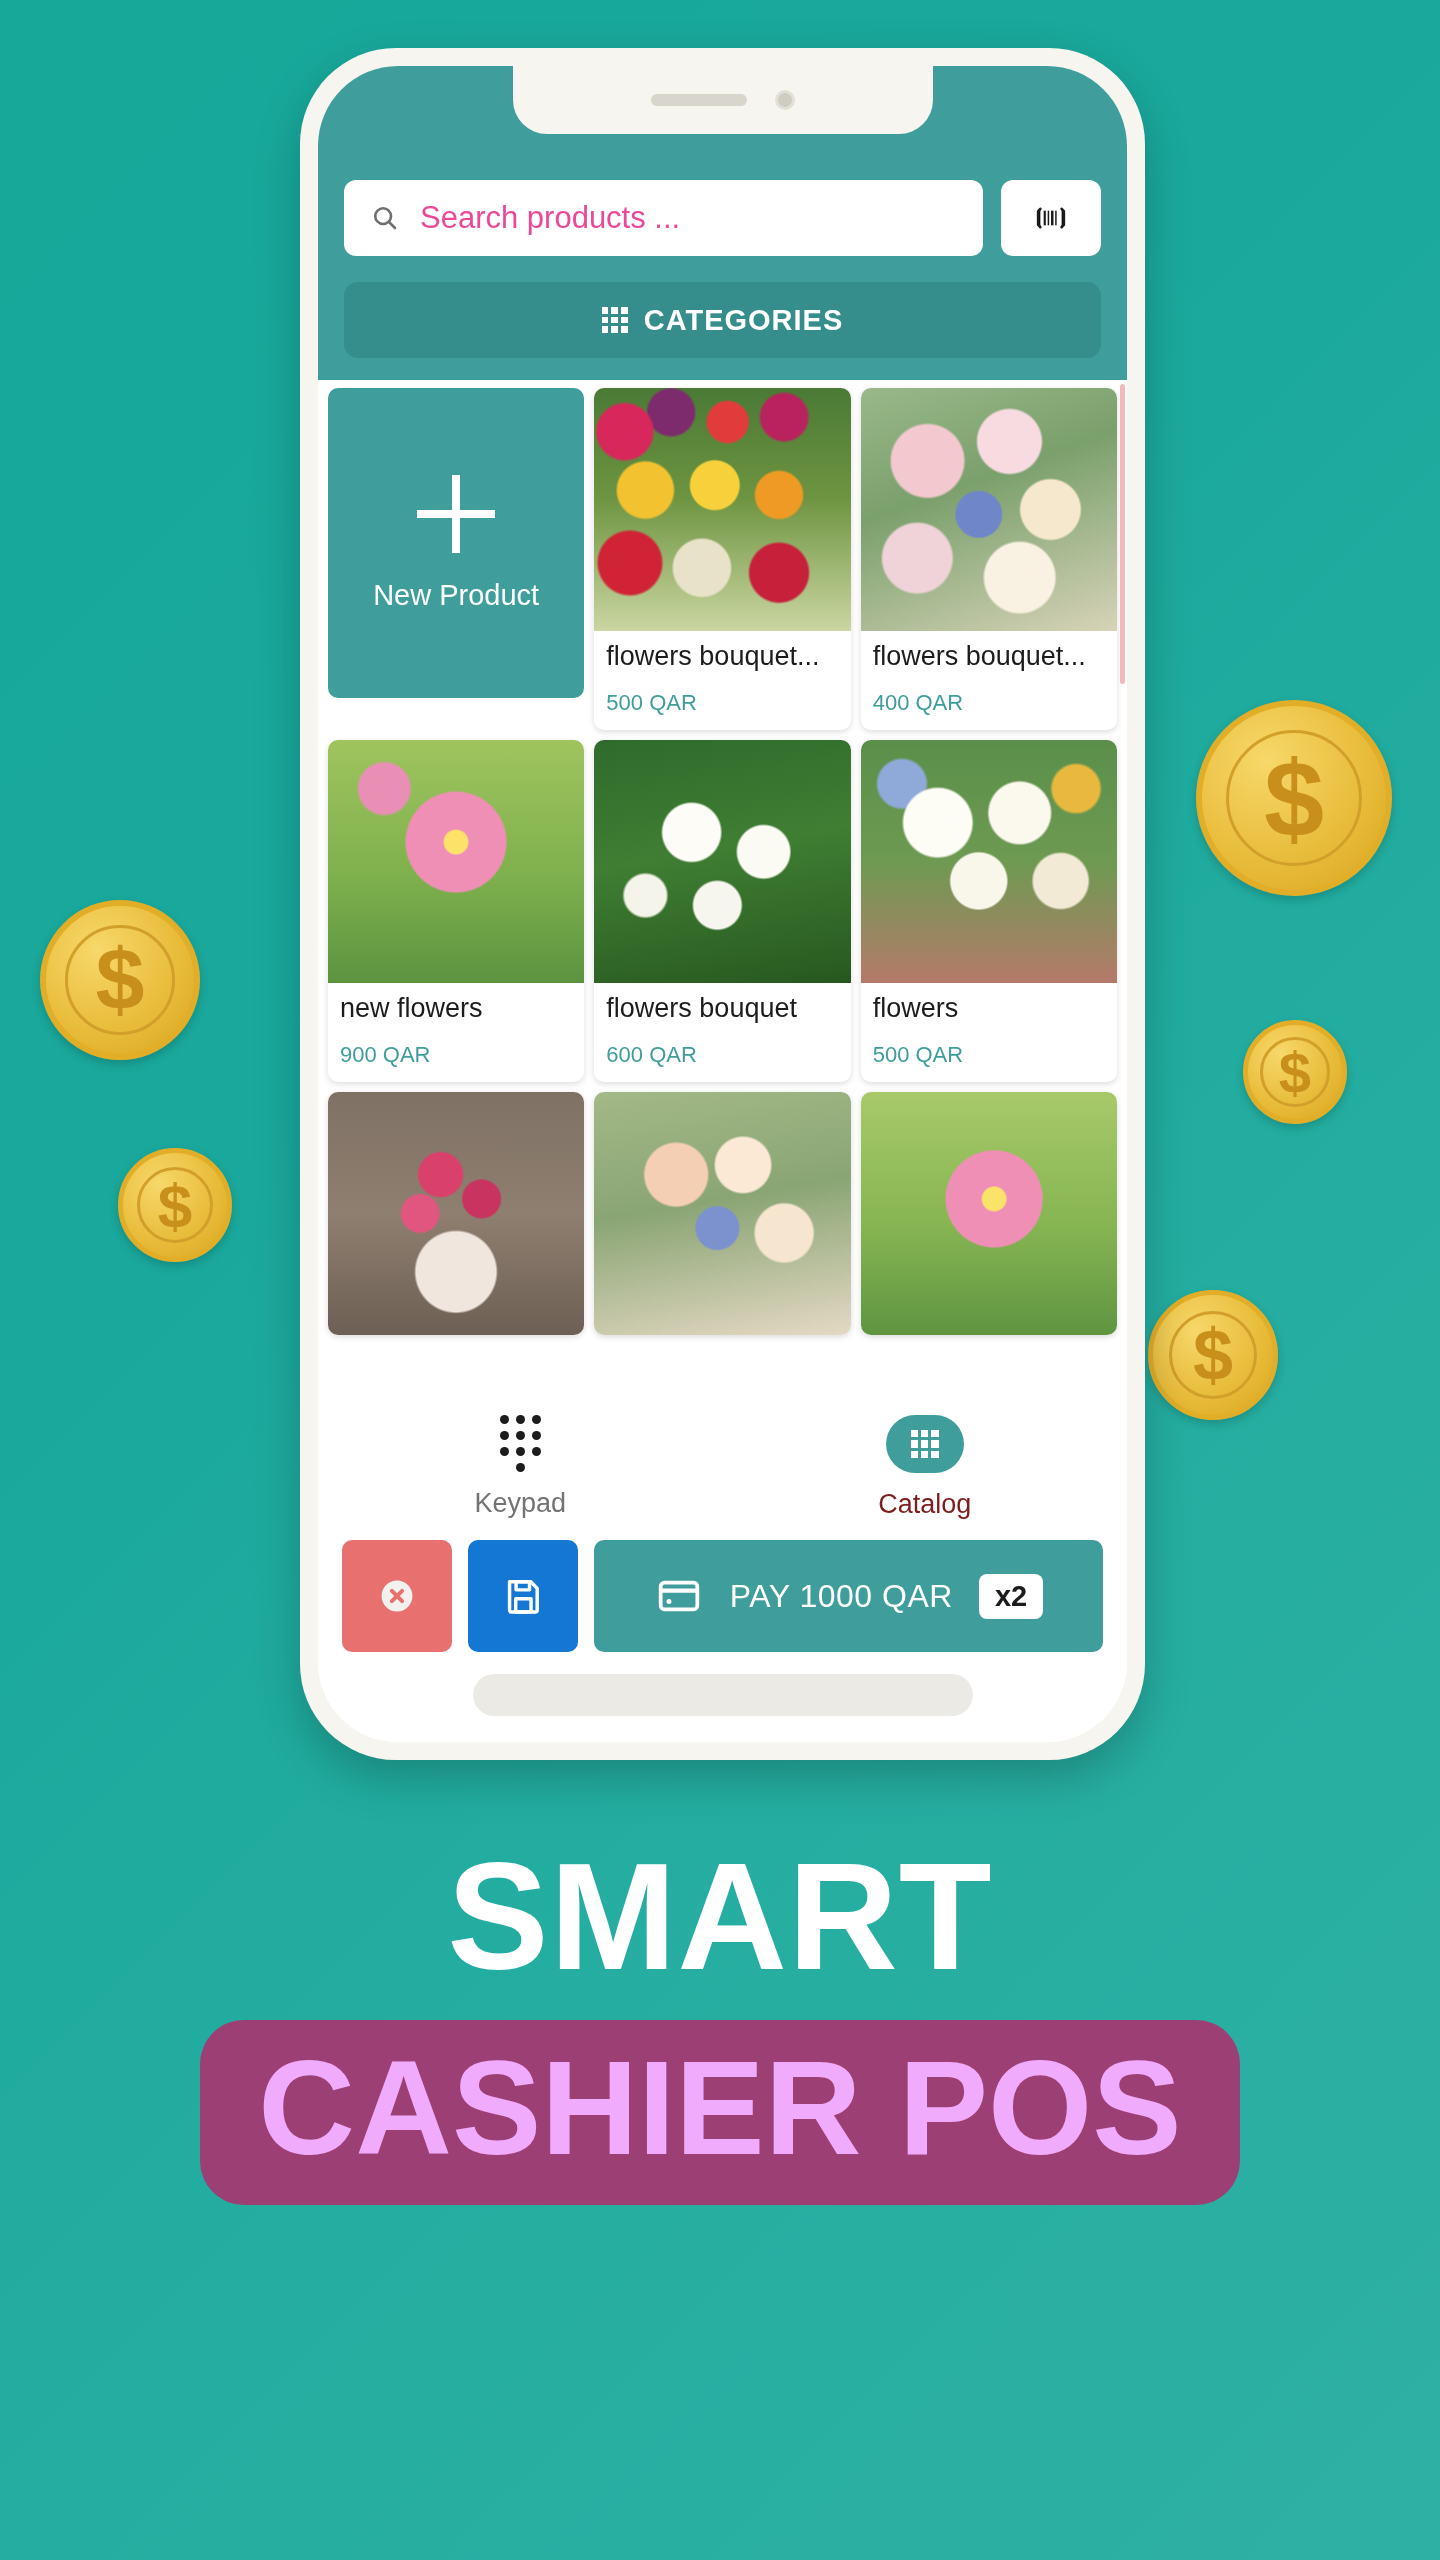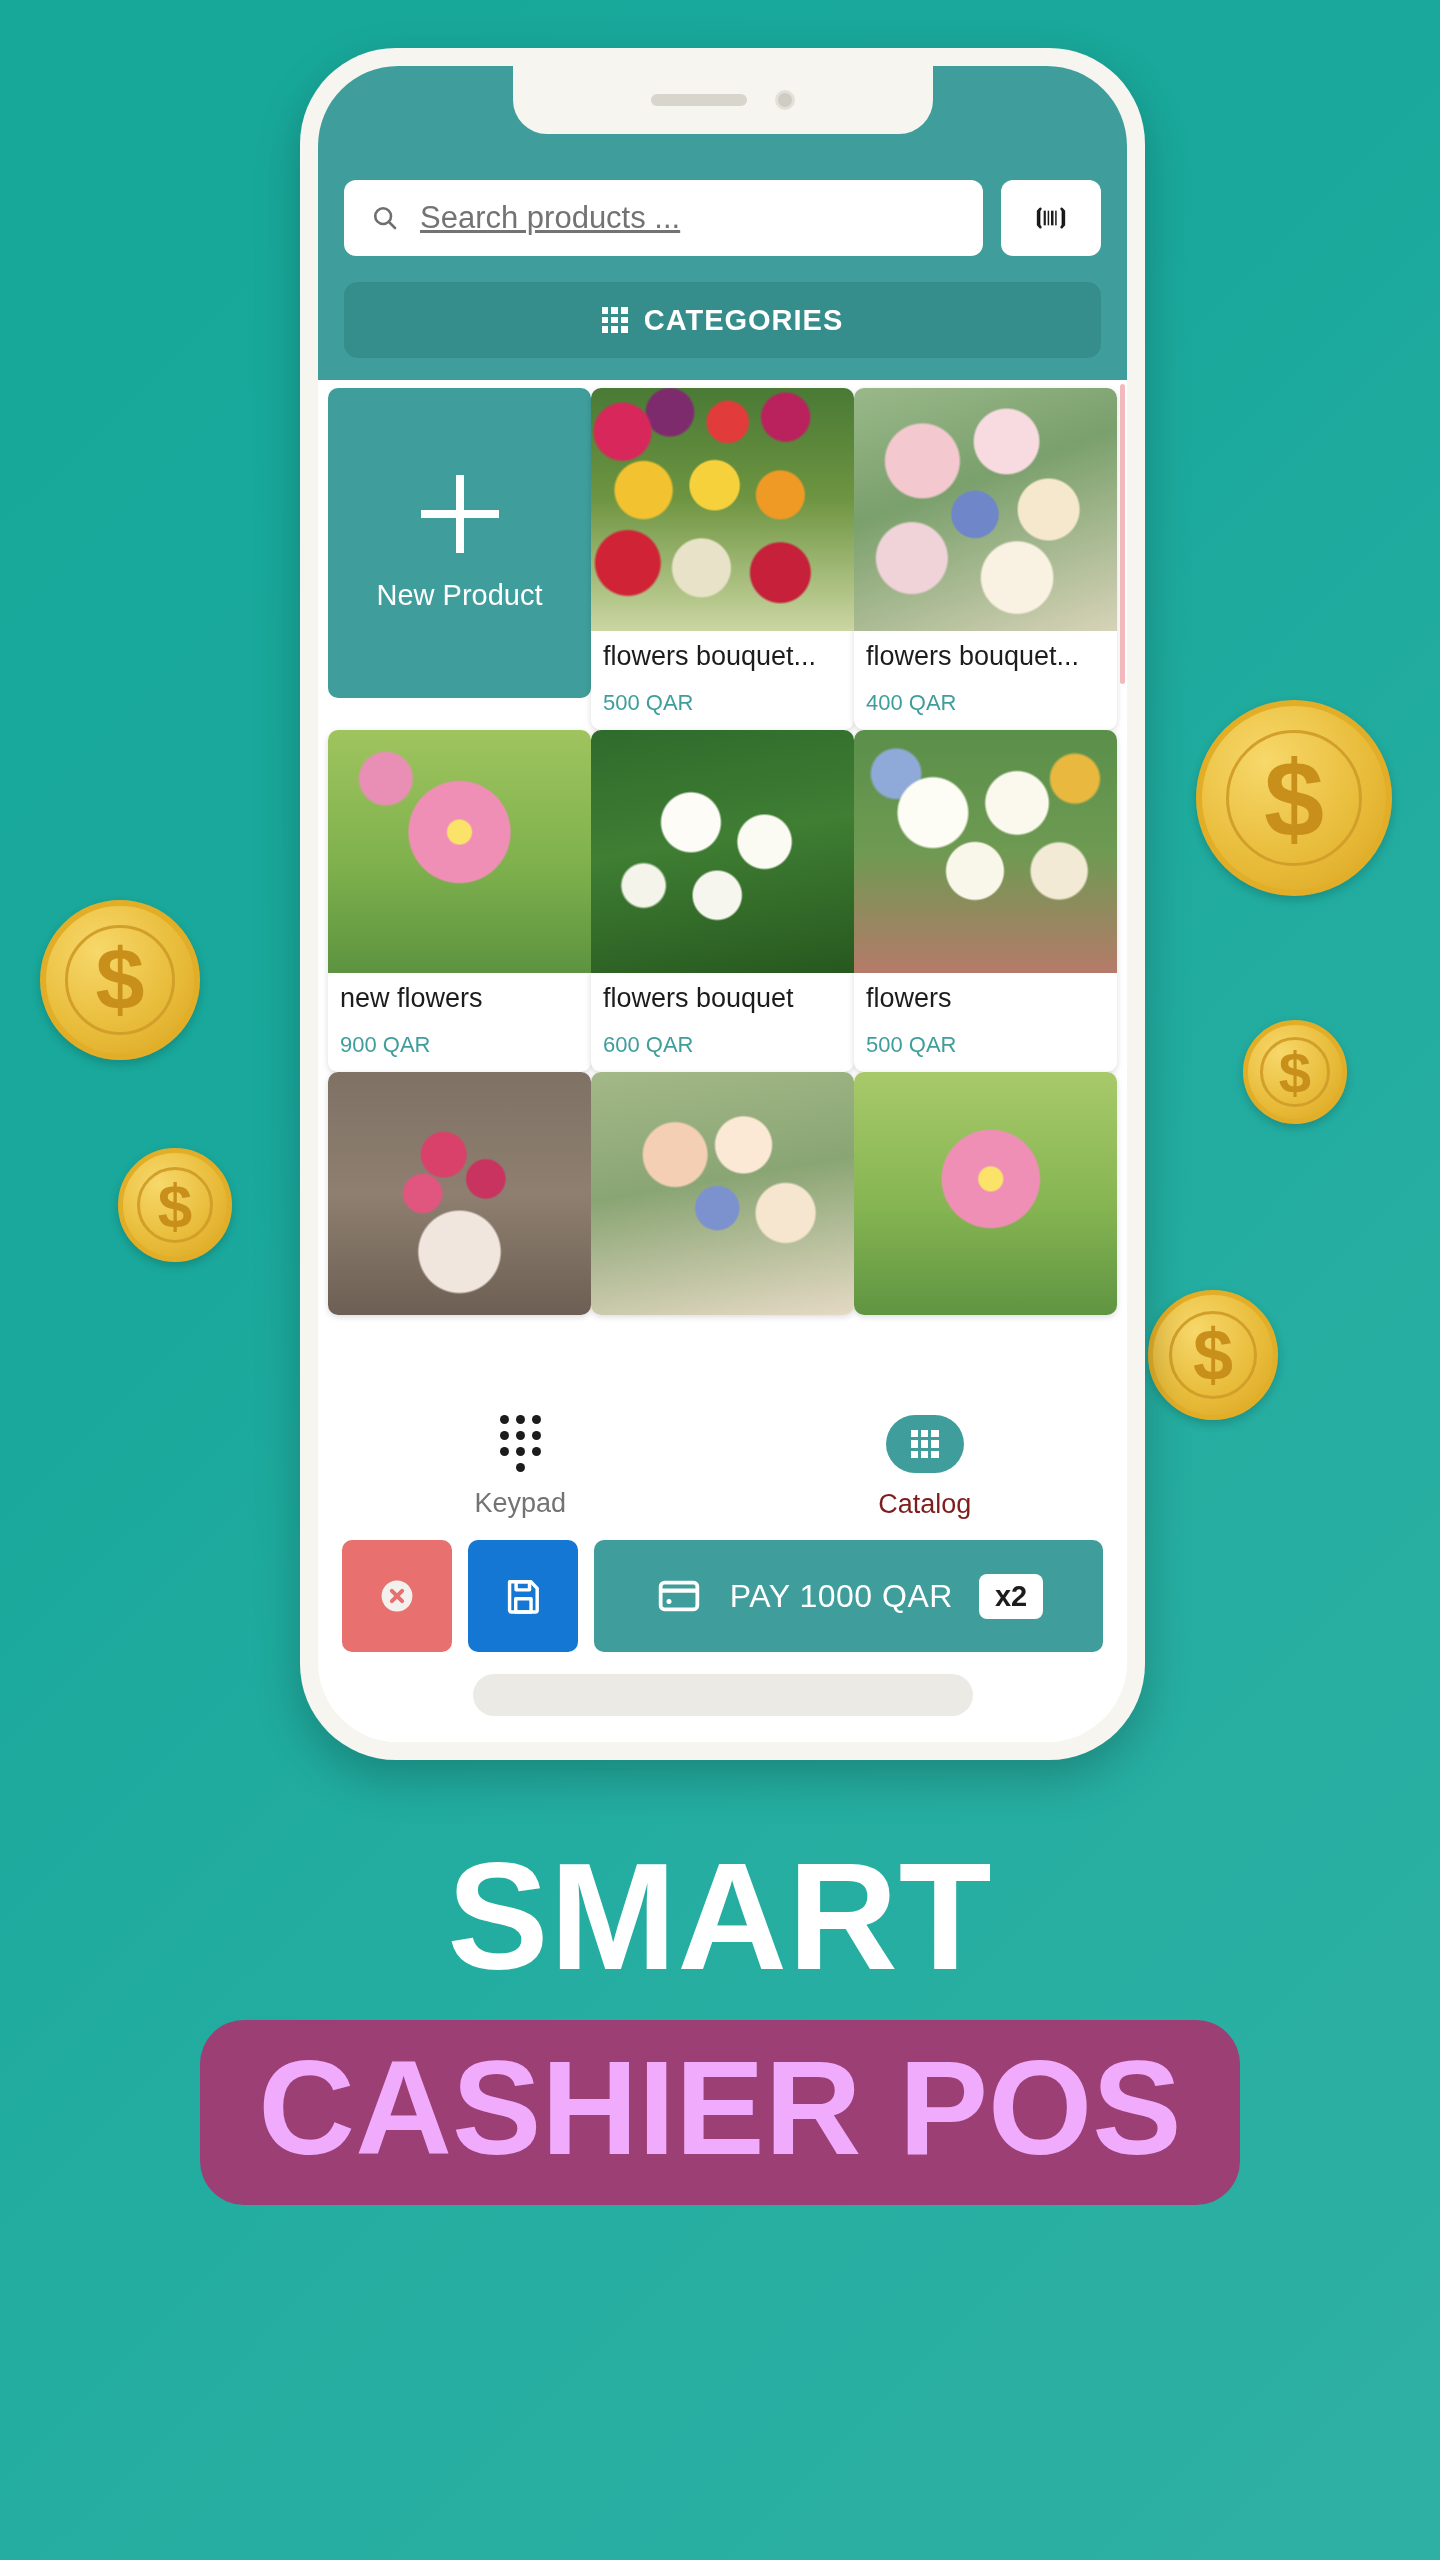--- a/index.html
+++ b/index.html
@@ -40,37 +40,37 @@
   #app-header { background: #3f9e9b; padding: 92px 26px 0 26px; }
   #header-row { display: flex; align-items: center; height: 64px; }
   #header-row .side { width: 74px; display: flex; align-items: center; }
   #header-row .side.right { justify-content: flex-end; }
   #app-title { flex: 1; text-align: center; color: #ffffff; font-size: 35px; font-weight: bold; letter-spacing: .2px; }
 
   
   #search-row { display: flex; gap: 18px; padding: 22px 0 0 0; }
   #search-box { flex: 1; height: 76px; background: #fff; border-radius: 12px; display: flex; align-items: center;
                 padding: 0 26px; gap: 20px; }
-  #search-placeholder { color: #737373; font-size: 31px; text-decoration: underline; }
+  #search-placeholder { color: #ec4899; font-size: 31px; }
   #barcode-btn { width: 100px; height: 76px; background: #fff; border-radius: 12px;
                  display: flex; align-items: center; justify-content: center; }
 
   
   #categories-btn { margin: 26px 0 0 0; height: 76px; background: #358e8c; border-radius: 14px;
                     display: flex; align-items: center; justify-content: center; gap: 16px; }
   #categories-label { color: #fff; font-size: 29px; font-weight: bold; letter-spacing: 1px; }
   #app-header-bottom-pad { height: 22px; }
 
   .grid-glyph { display: grid; grid-template-columns: repeat(3, 1fr); grid-template-rows: repeat(3, 1fr);
                 gap: 3px; }
   .grid-glyph i { background: #fff; display: block; }
 
   
   #product-area { flex: 1; background: #fff; padding: 8px 10px 0 10px; overflow: hidden; position: relative; }
-  #product-grid { display: grid; grid-template-columns: repeat(3, 1fr); }
+  #product-grid { display: grid; grid-template-columns: repeat(3, 1fr); gap: 10px; }
   .product-card { background: #fff; border-radius: 10px; overflow: hidden;
                   box-shadow: 0 2px 6px rgba(0,0,0,.14); }
   .product-thumb { width: 100%; height: 243px; position: relative; overflow: hidden; }
   .product-meta { padding: 10px 12px 14px 12px; }
   .product-name { font-size: 27px; color: #1c1c1c; white-space: nowrap; overflow: hidden; }
   .product-price { font-size: 22px; color: #3f9e9b; margin-top: 18px; }
 
   
   #new-product-tile { background: #3f9e9b; border-radius: 10px; height: 310px;
                       display: flex; flex-direction: column; align-items: center; justify-content: center; gap: 26px; }

